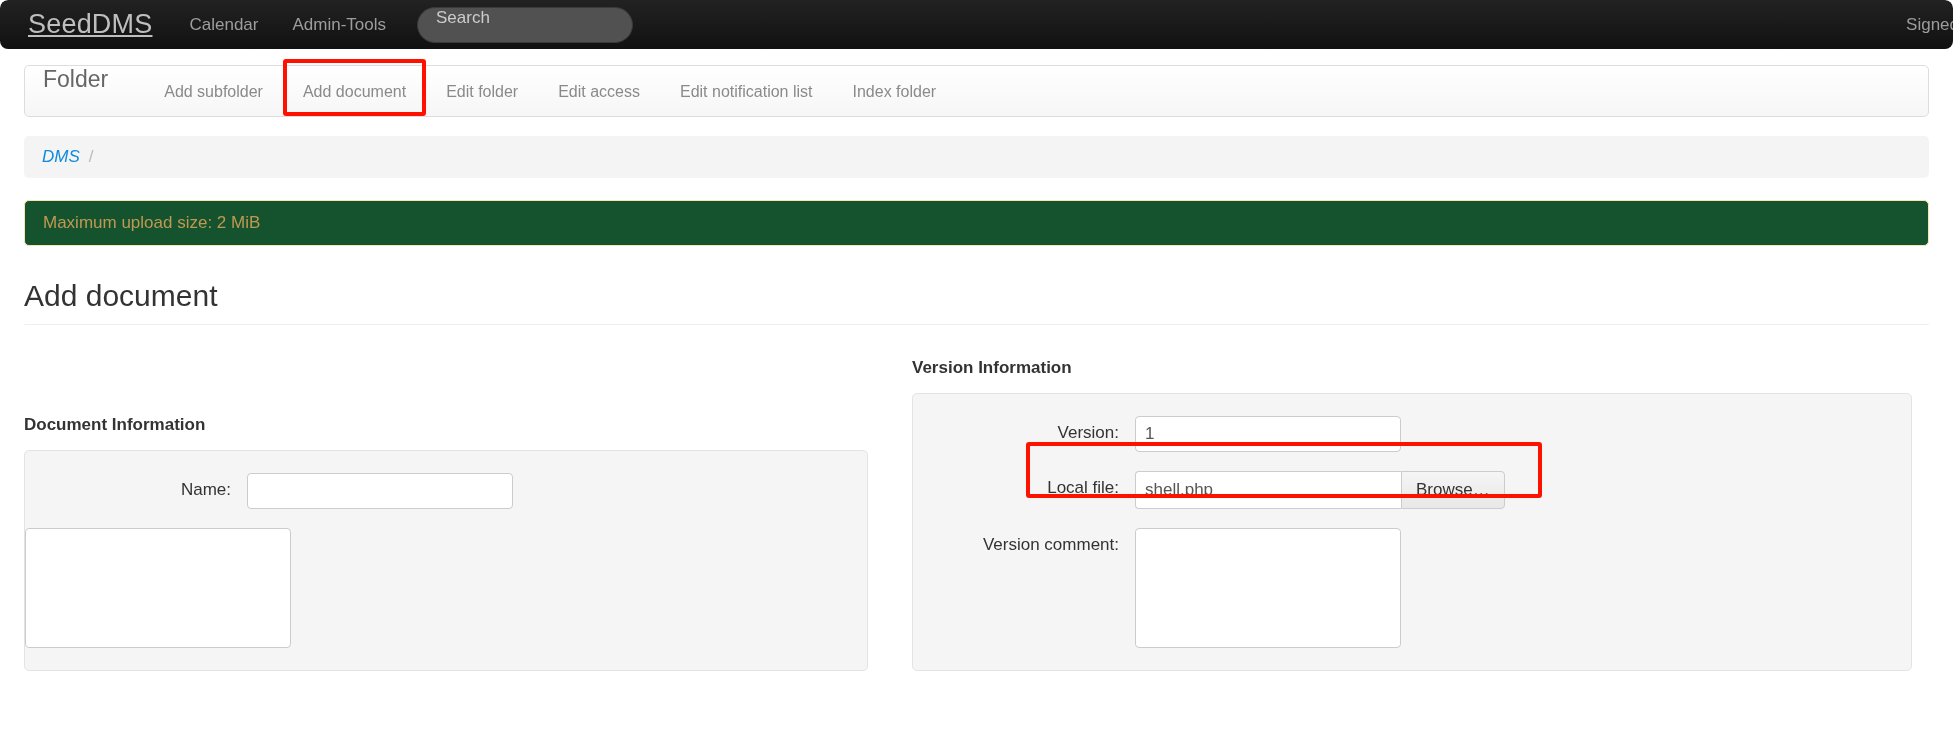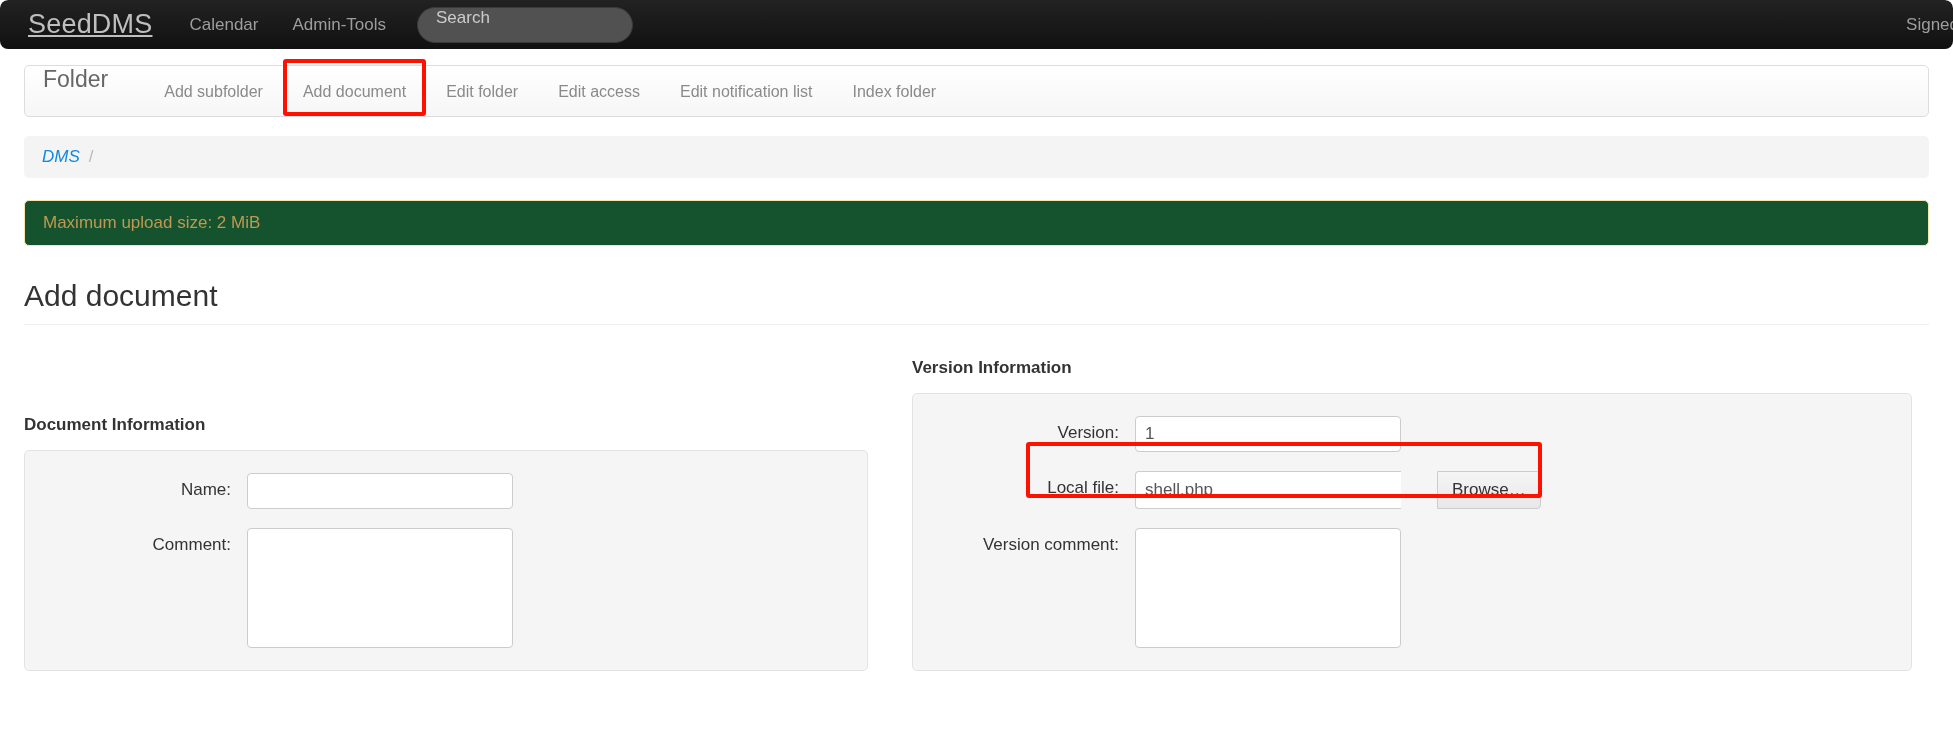--- a/index.html
+++ b/index.html
@@ -219,21 +219,20 @@
     font-family:"Liberation Sans", sans-serif;
     font-size:17px;
     color:#555555;
     padding:7px 9px;
     outline:none;
     resize:none;
   }
   .file-group{
     display:flex;
     align-items:stretch;
-    gap:36px;
   }
   .file-input{
     width:266px;
     height:38px;
     border:1px solid #cccccc;
     border-right:none;
     border-radius:4px 0 0 4px;
     background:#ffffff;
     font-family:"Liberation Sans", sans-serif;
     font-size:17px;
@@ -306,21 +305,20 @@
 <div class="columns">
 
   <div class="col col-left">
     <div class="section-title">Document Information</div>
     <div class="well">
       <div class="form-row">
         <div class="form-label">Name:</div>
         <input class="ctrl-input" type="text" value="" style="">
       </div>
       <div class="form-row">
-        <div class="form-label">Comment:</div>
         <textarea class="ctrl-textarea" style=""></textarea>
       </div>
     </div>
   </div>
 
   <div class="col col-right">
     <div class="section-title">Version Information</div>
     <div class="well">
       <div class="form-row">
         <div class="form-label">Version:</div>

